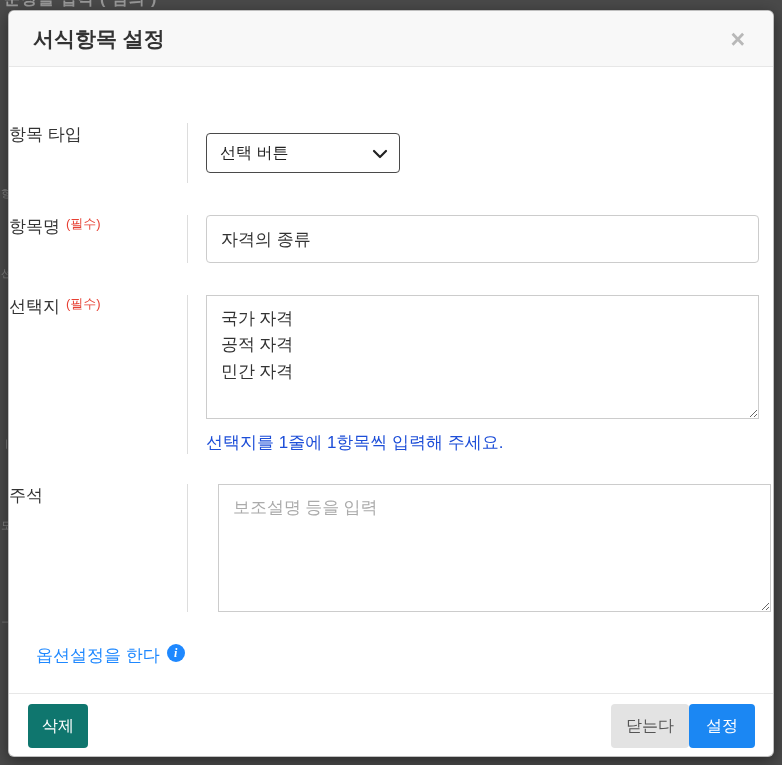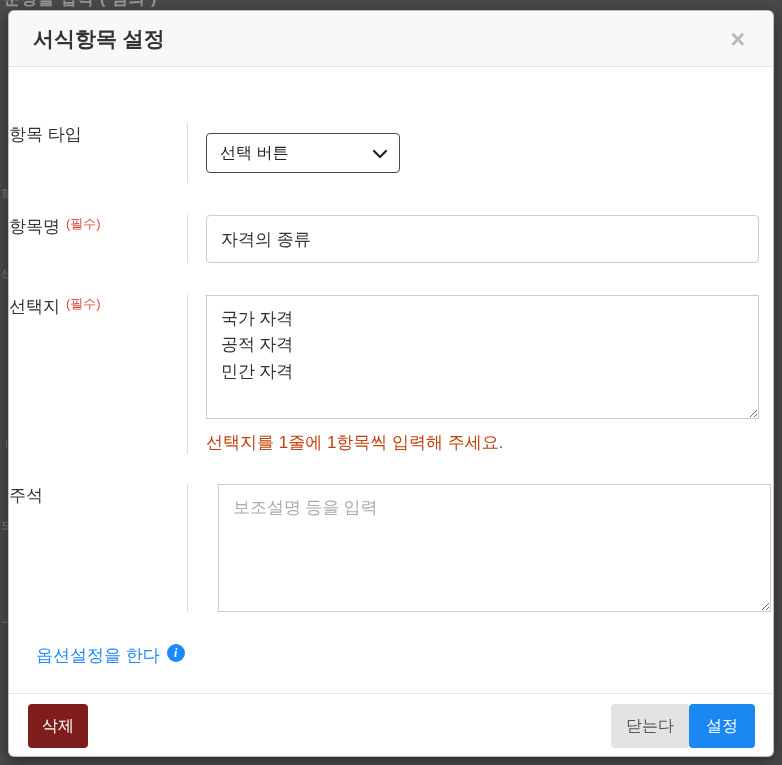--- a/index.html
+++ b/index.html
@@ -81,21 +81,21 @@
     width: 100%; display: block;
     border: 1px solid #ccc; border-radius: 0;
     font-size: 17px; color: #333; padding: 10px 14px;
     line-height: 1.55;
     font-family: Liberation Serif, serif;
     resize: vertical; outline: none;
   }
   .ta::placeholder { color: #ababab; }
   .ta-choices { height: 124px; }
   .ta-comment { height: 128px; margin-left: 12px; }
-  .help-text { margin-top: 12px; font-size: 17px; color: #c2410c; }
+  .help-text { margin-top: 12px; font-size: 17px; color: #1d4ed8; }
 
   
   .options-row { margin: 32px 0 0 27px; display: flex; align-items: flex-start; }
   .options-link {
     font-size: 17px; color: #1e88ff; text-decoration: none; cursor: pointer;
   }
   .info-icon {
     display: inline-flex; align-items: center; justify-content: center;
     width: 18px; height: 18px; border-radius: 50%;
     background: #1e88ff; color: #fff;
@@ -109,21 +109,21 @@
     border-top: 1px solid #e7e7e7;
     padding: 10px 18px 10px 19px;
     display: flex; align-items: center; justify-content: space-between;
     border-radius: 0 0 6px 6px;
   }
   .btn {
     border: none; border-radius: 4px; cursor: pointer;
     font-size: 16px; height: 44px; padding: 0 14px;
     font-family: "Liberation Sans", "DejaVu Sans", sans-serif;
   }
-  .btn-danger  { background: #7f1d1d; color: #fff; }
+  .btn-danger  { background: #0f766e; color: #fff; }
   .btn-primary { background: #1b87f3; color: #fff; padding: 0 17px; }
   .btn-default { background: #e3e3e3; color: #555; padding: 0 15px; margin-left: 10px; }
   .footer-right { display: flex; align-items: center; }
 </style>
 </head>
 <body>
 
 <div class="backdrop-text">문장을 입력 ( 임의 )</div>
 <div class="bd-frag" style="top:186px;">항</div>
 <div class="bd-frag" style="top:266px;">선</div>

